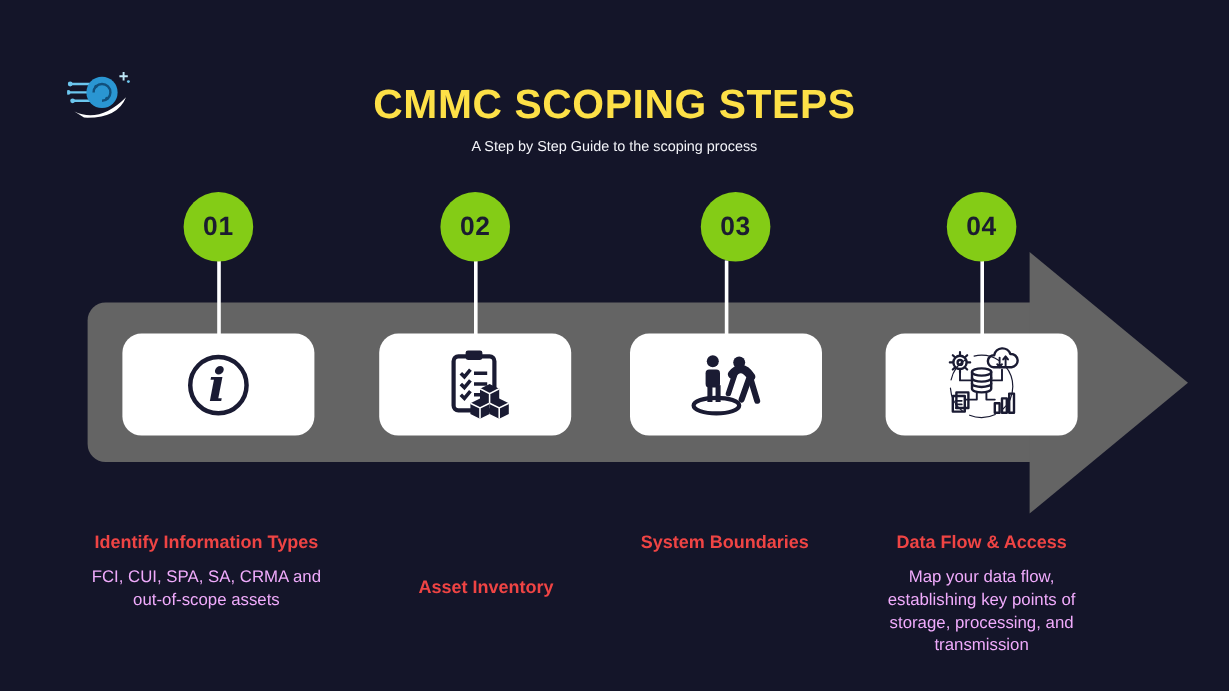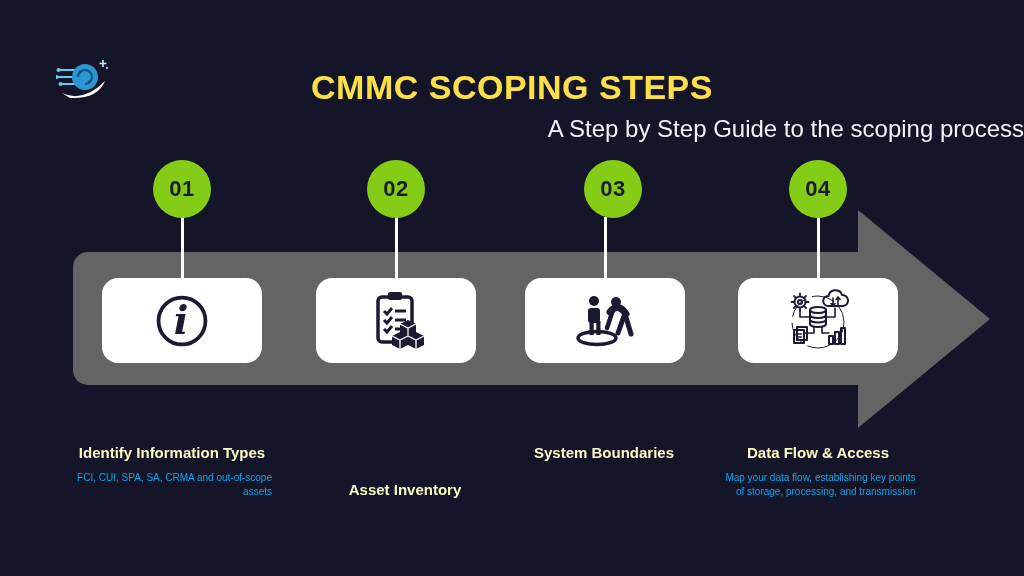--- a/index.html
+++ b/index.html
@@ -13,21 +13,21 @@
 
   
   .logo { position: absolute; left: 56px; top: 58px; display: flex; align-items: center; }
   .logo svg { width: 54px; height: 44px; margin-right: 4px; }
   .logo-text { font-size: 26px; font-weight: 700; letter-spacing: -0.5px; line-height: 44px; }
   .logo-text .accent { color: #35a3dc; }
 
   
   .header { position: absolute; left: 0; top: 68px; width: 1024px; text-align: center; }
   .header h1 { font-size: 34px; font-weight: 700; letter-spacing: 0.5px; color: #fde047; }
-  .header h2 { margin-top: 8px; font-size: 24px; font-weight: 400; color: #f2f3f8; text-align: right; }
+  .header h2 { margin-top: 8px; font-size: 12px; font-weight: 400; color: #f2f3f8; }
 
   
   .arrow-body {
     position: absolute; left: 73px; top: 252px;
     width: 790px; height: 133px;
     background: #646464;
     border-radius: 15px 0 0 15px;
   }
   .arrow-head {
     position: absolute; left: 858px; top: 210px;
@@ -63,22 +63,22 @@
   .c1 { left: 153px; }  .s1 { left: 180.5px; } .k1 { left: 102px; }
   .c2 { left: 367px; }  .s2 { left: 394.5px; } .k2 { left: 316px; }
   .c3 { left: 584px; }  .s3 { left: 603.5px; } .k3 { left: 525px; }
   .c4 { left: 789px; }  .s4 { left: 816.5px; } .k4 { left: 738px; }
 
   
   .caption {
     position: absolute; top: 444px; width: 224px;
     text-align: center;
   }
-  .caption h3 { font-size: 15px; font-weight: 700; color: #fef9c3; margin-bottom: 10px; }
-  .caption p { font-size: 10px; line-height: 1.35; color: #0ea5e9; margin: 0 auto; text-align: right; }
+  .caption h3 { font-size: 15px; font-weight: 700; color: #ef4444; margin-bottom: 10px; }
+  .caption p { font-size: 14px; line-height: 1.35; color: #f0abfc; margin: 0 auto; }
   .t1 { left: 60px; }  .t1 p { max-width: 200px; }
   .t2 { left: 293px; margin-top: 37px; } .t2 p { max-width: 170px; }
   .t3 { left: 492px; } .t3 p { max-width: 180px; }
   .t4 { left: 706px; } .t4 p { max-width: 195px; }
 </style>
 </head>
 <body>
 
 <div class="logo">
   <svg viewBox="0 0 54 44">

